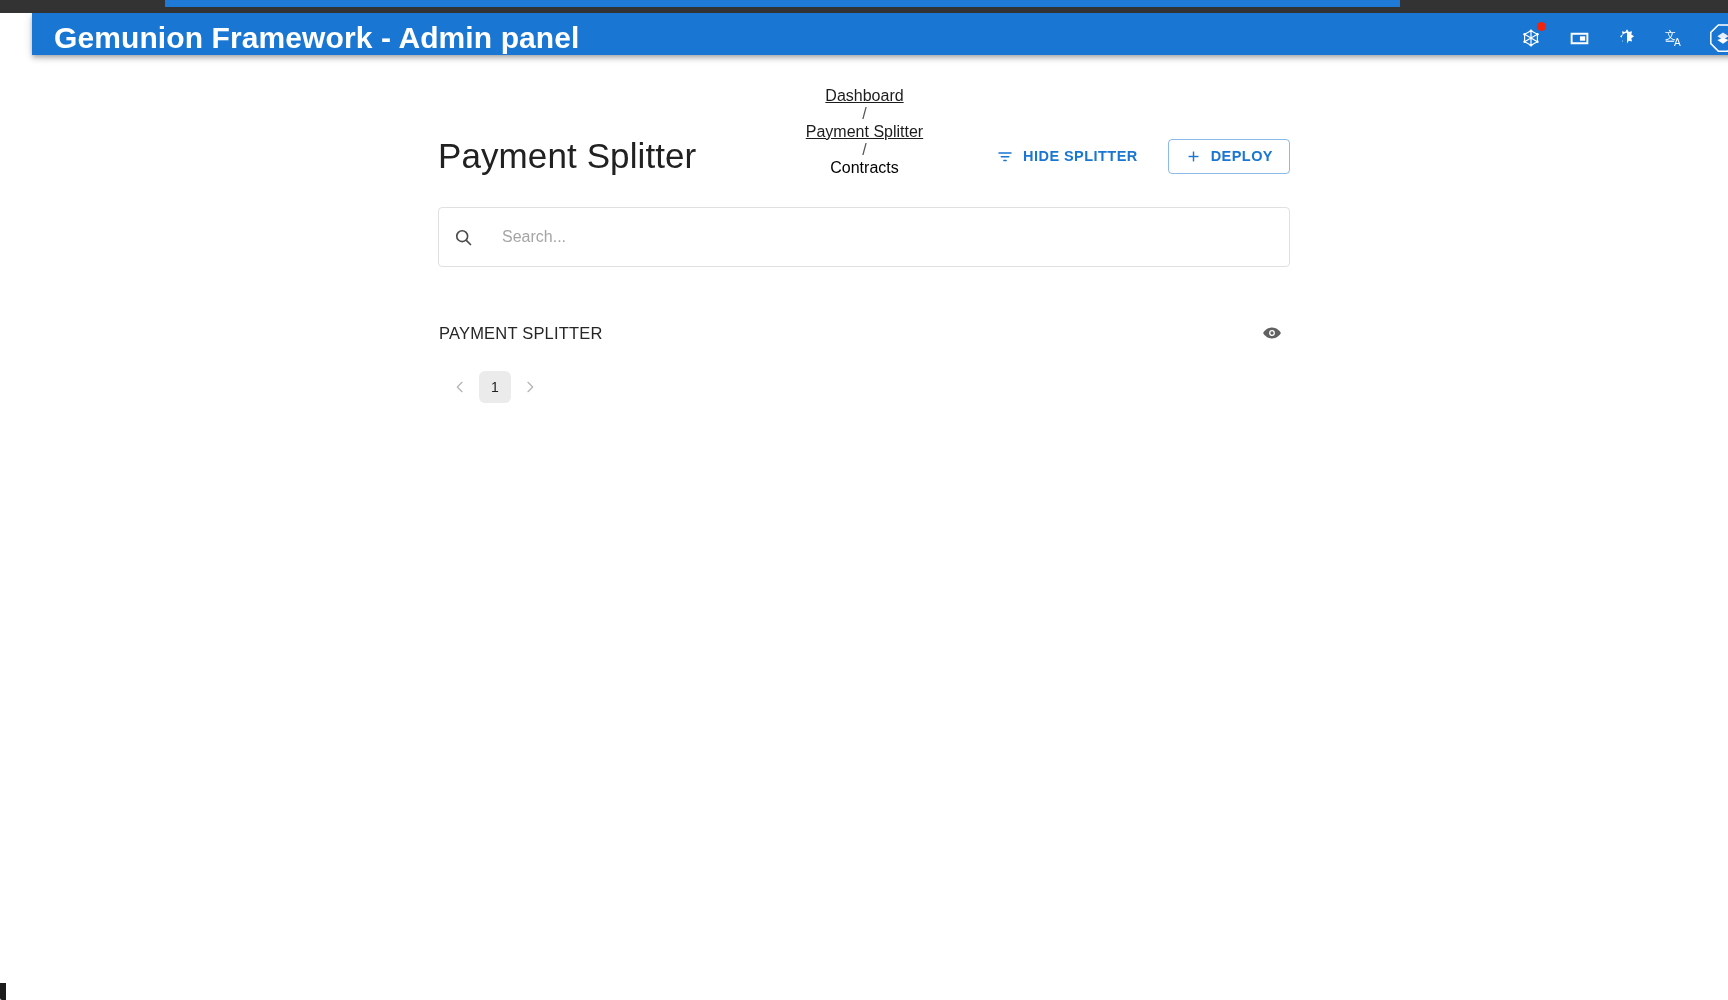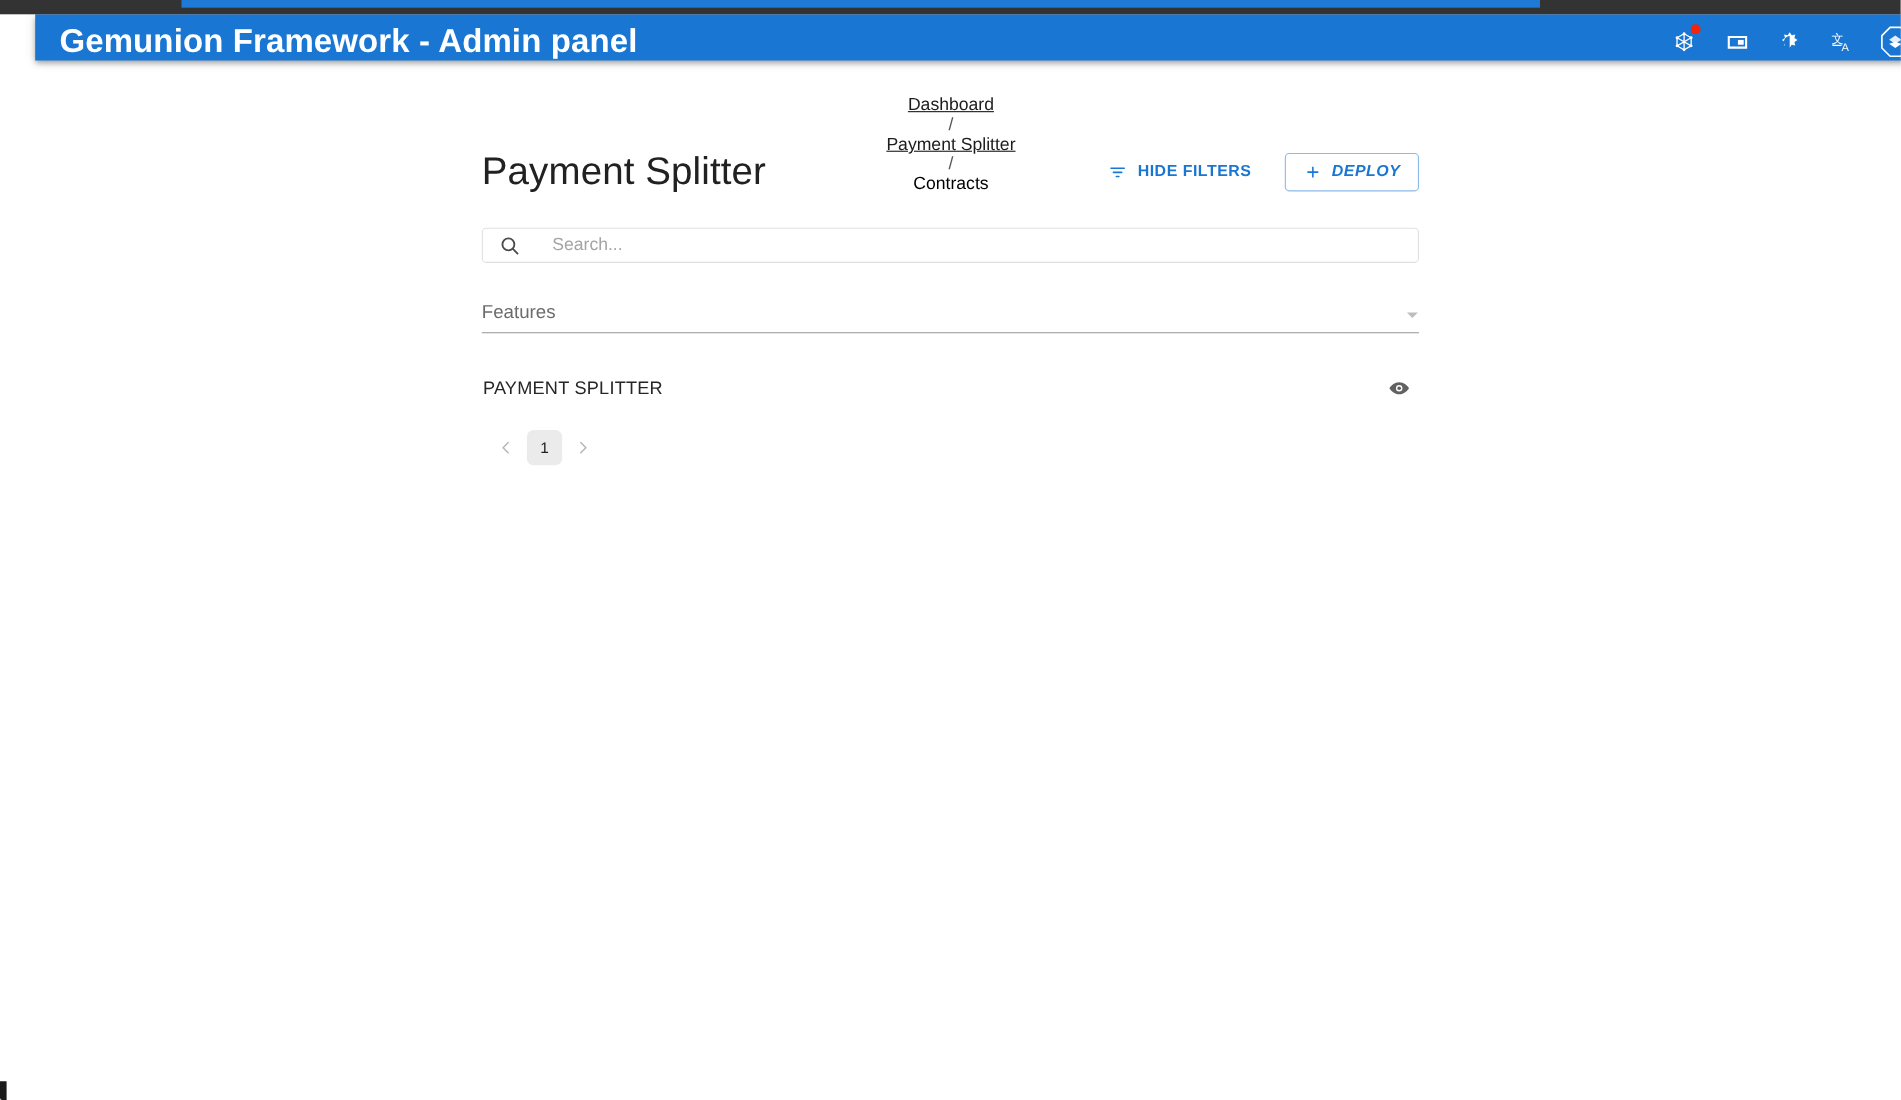--- a/index.html
+++ b/index.html
@@ -159,27 +159,26 @@
     font-size: 14.5px;
     font-weight: bold;
     letter-spacing: .45px;
     padding: 8px 16px;
     border-radius: 4px;
     background: none;
     border: 1px solid rgba(25,118,210,.5);
     cursor: pointer;
     margin-left: 21px;
     font-family: "Liberation Sans", sans-serif;
-    font-style: italic;
   }
 
   
   .search-wrap {
     margin-top: 28px;
-    height: 32px;
+    height: 60px;
     border: 1px solid #e0e0e0;
     border-radius: 4px;
     display: flex;
     align-items: center;
     padding: 0 14px;
     box-sizing: border-box;
     background: #fff;
   }
   .search-input {
     flex: 1 1 auto;
@@ -394,21 +393,21 @@
       <div class="head-spacer"></div>
 
       <button class="btn-text">
         <svg width="18" height="18" viewBox="0 0 24 24">
           <g fill="#1976d2">
             <rect x="3" y="7" width="18" height="2" rx="1"></rect>
             <rect x="6" y="12" width="12" height="2" rx="1"></rect>
             <rect x="9.5" y="17" width="5" height="2" rx="1"></rect>
           </g>
         </svg>
-        <span>HIDE FILTERS</span>
+        <span>HIDE SPLITTER</span>
       </button>
 
       <button class="btn-outlined">
         <svg width="17" height="17" viewBox="0 0 24 24">
           <path d="M11 5h2v14h-2z" fill="#1976d2"></path>
           <path d="M5 11h14v2H5z" fill="#1976d2"></path>
         </svg>
         <span>DEPLOY</span>
       </button>
     </div>
@@ -417,24 +416,20 @@
       <svg width="21" height="21" viewBox="0 0 24 24">
         <circle cx="10.5" cy="10.5" r="6.2" fill="none" stroke="#4a4a4a" stroke-width="1.9"></circle>
         <path d="M15.2 15.2L20 20" stroke="#4a4a4a" stroke-width="1.9" stroke-linecap="round"></path>
       </svg>
       <input class="search-input" type="text" placeholder="Search..." style="">
     </div>
 
     <div class="filters-row">
 
 
-      <div class="select-field">
-        <span class="select-placeholder">Features</span>
-        <span class="select-arrow light"></span>
-      </div>
 
     </div>
 
     <div class="list">
       <div class="list-item">
         <span class="list-item-title">PAYMENT SPLITTER</span>
         <div class="list-action">
           <svg width="22" height="22" viewBox="0 0 24 24">
             <path d="M12 6c-4.6 0-8.3 3.3-9.7 6 1.4 2.7 5.1 6 9.7 6s8.3-3.3 9.7-6C20.3 9.3 16.6 6 12 6z" fill="#616161"></path>
             <circle cx="12" cy="12" r="3.2" fill="#ffffff"></circle>

